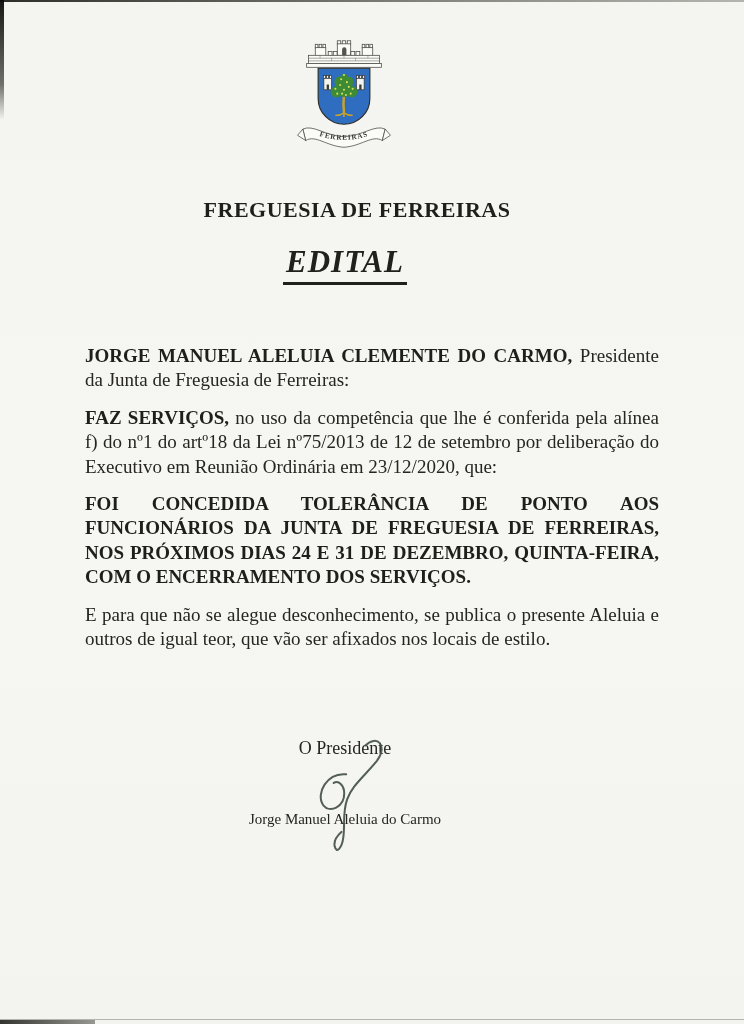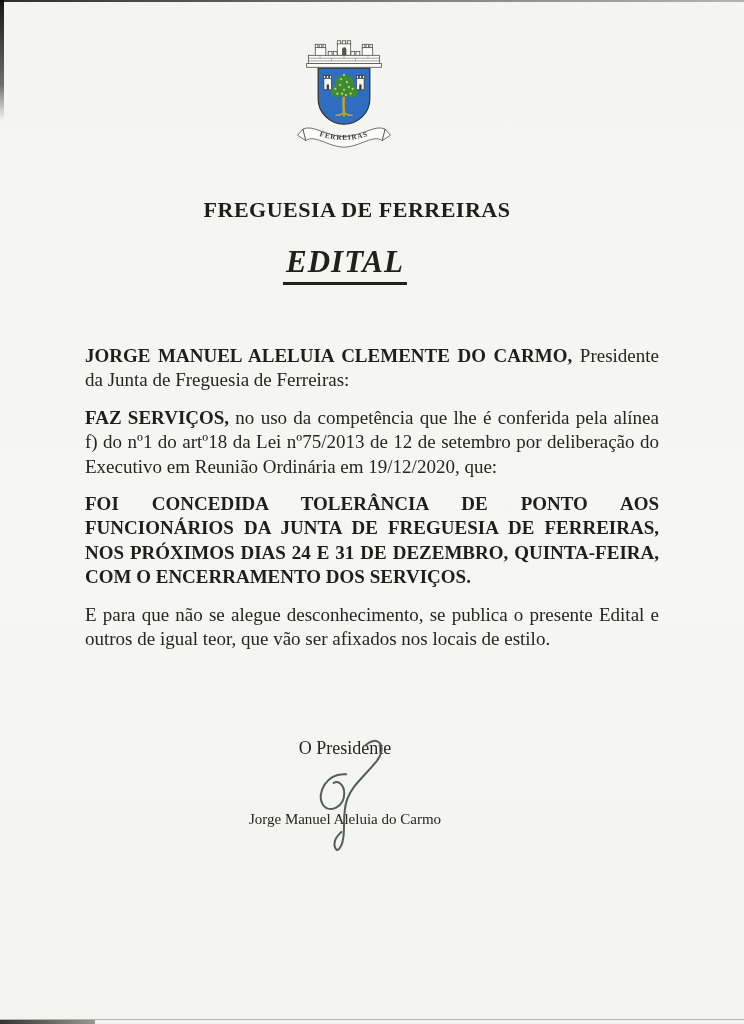--- a/index.html
+++ b/index.html
@@ -169,23 +169,23 @@
   </svg>
 
   <h1 class="org-title">FREGUESIA DE FERREIRAS</h1>
 
   <div class="doc-type-wrap">
     <h2 class="doc-type">EDITAL</h2>
   </div>
 
   <div class="bodytext">
     <p><strong>JORGE MANUEL ALELUIA CLEMENTE DO CARMO,</strong><span> Presidente da Junta de Freguesia de Ferreiras:</span></p>
-    <p><strong>FAZ SERVIÇOS,</strong><span> no uso da competência que lhe é conferida pela alínea f) do nº1 do artº18 da Lei nº75/2013 de 12 de setembro por deliberação do Executivo em Reunião Ordinária em 19/12/2020, que:</span></p>
+    <p><strong>FAZ SERVIÇOS,</strong><span> no uso da competência que lhe é conferida pela alínea f) do nº1 do artº18 da Lei nº75/2013 de 12 de setembro por deliberação do Executivo em Reunião Ordinária em 23/12/2020, que:</span></p>
     <p class="p-decision">FOI CONCEDIDA TOLERÂNCIA DE PONTO AOS FUNCIONÁRIOS DA JUNTA DE FREGUESIA DE FERREIRAS, NOS PRÓXIMOS DIAS 24 E 31 DE DEZEMBRO, QUINTA-FEIRA, COM O ENCERRAMENTO DOS SERVIÇOS.</p>
-    <p>E para que não se alegue desconhecimento, se publica o presente Edital e outros de igual teor, que vão ser afixados nos locais de estilo.</p>
+    <p>E para que não se alegue desconhecimento, se publica o presente Aleluia e outros de igual teor, que vão ser afixados nos locais de estilo.</p>
   </div>
 
 
   <div class="sig-title">O Presidente</div>
 
   <svg class="signature" viewBox="0 0 100 130" xmlns="http://www.w3.org/2000/svg">
     <g fill="none" stroke="#46524c" stroke-width="2.1" stroke-linecap="round" opacity="0.92">
       <path d="M66,14 C78,2 90,14 78,30 C64,47 52,56 47,70 C42,84 45,96 43,110 C41.5,121 36,127 34,119 C33,114 36.5,108 41,104"></path>
       <path d="M46,44 C26,42 14,64 22,76 C29,85 44,78 44,64 C44,55 38,50 33,53"></path>
     </g>

